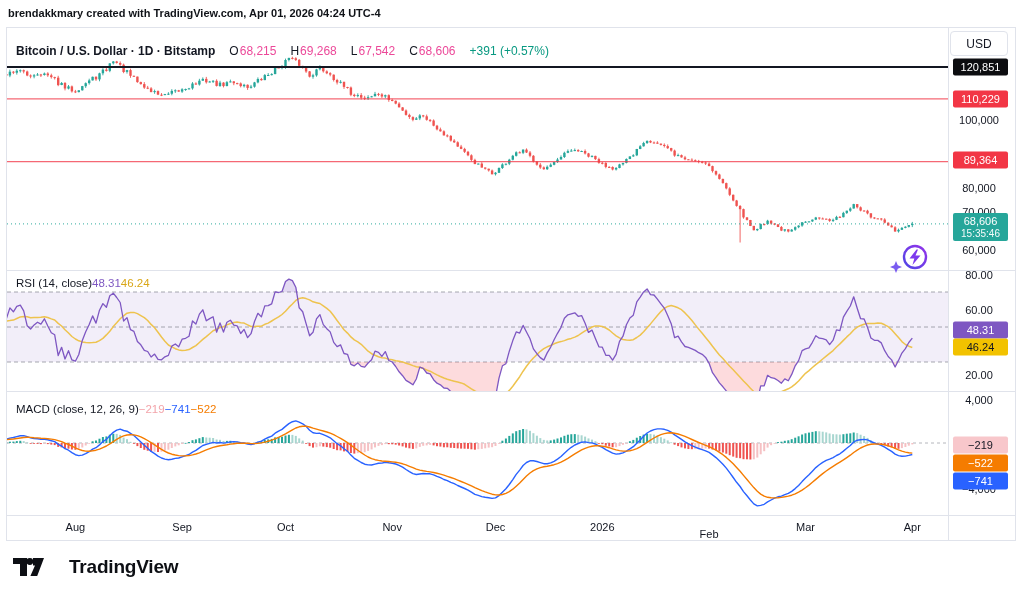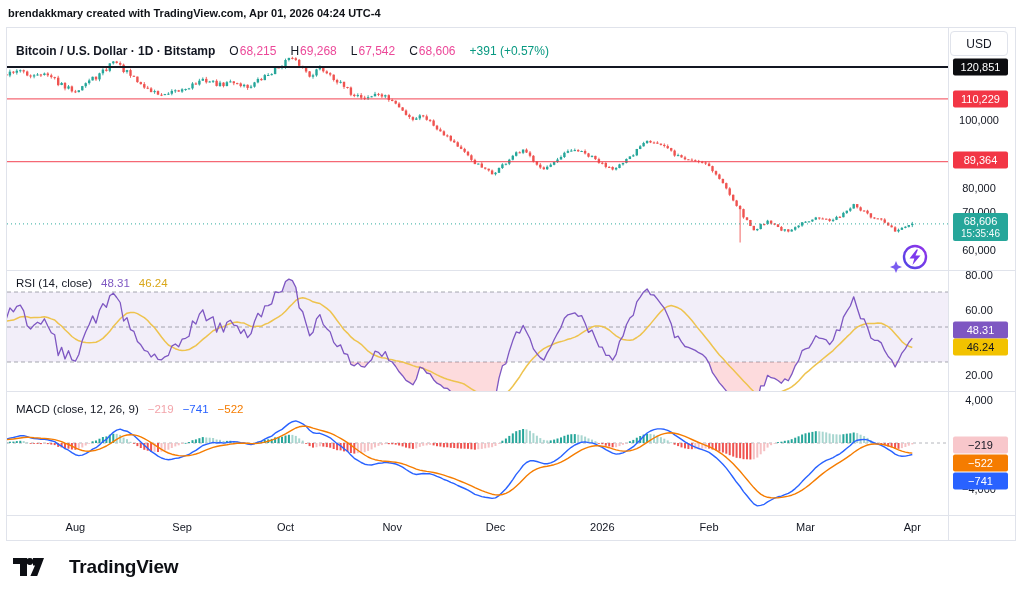--- a/index.html
+++ b/index.html
@@ -10,21 +10,21 @@
   .frame{position:absolute;left:6px;top:27px;width:1010px;height:514px;border:1px solid #e0e3eb;pointer-events:none;z-index:3}
   .vsep{position:absolute;left:948px;top:28px;width:1px;height:512px;background:#e0e3eb;z-index:3;pointer-events:none}
   .hsep{position:absolute;left:7px;width:1008px;height:1px;background:#e0e3eb;z-index:3;pointer-events:none}
   #chart-svg{position:absolute;left:0;top:0;z-index:1}
   .symbol-legend{position:absolute;left:16px;top:44px;display:flex;gap:14px;font-size:12px;align-items:center;z-index:4}
   .symbol-legend .title{font-weight:600;color:#131722}
   .pair{display:flex;gap:1px}
   .lbl{color:#131722}
   .val{color:#ec4899}
   .chg{color:#089981}
-  .pane-legend{position:absolute;left:16px;display:flex;gap:9px;font-size:11.5px;color:#131722;z-index:4}
+  .pane-legend{position:absolute;left:16px;display:flex;font-size:11.5px;color:#131722;z-index:4}
   .pane-legend .ind-title{color:#131722}
   .rsi-val{color:#7e57c2}
   .rsi-ma-val{color:#d9a617}
   .macd-hist-val{color:#f3a4aa}
   .macd-line-val{color:#2962ff}
   .macd-sig-val{color:#f57c00}
   .right-axis{position:absolute;left:949px;top:28px;width:66px;height:487px;font-size:11px;z-index:4}
   .ax-label{position:absolute;left:0;right:6px;text-align:center;transform:translateY(-50%);color:#131722;z-index:1;white-space:nowrap}
   .ax-badge{position:absolute;left:4px;right:7px;text-align:center;transform:translateY(-50%);
     border-radius:2px;padding:2px 0;color:#fff;z-index:2;font-size:11px;line-height:13px;white-space:nowrap}
@@ -948,21 +948,21 @@
       <div class="ax-badge b-blue" style="top: 453px;">−741</div>
     </div>
 
   <div class="time-axis" id="time-axis">
       <div class="t-label" style="left: 68.4px;">Aug</div>
       <div class="t-label" style="left: 175.1px;">Sep</div>
       <div class="t-label" style="left: 278.5px;">Oct</div>
       <div class="t-label" style="left: 385.2px;">Nov</div>
       <div class="t-label" style="left: 488.5px;">Dec</div>
       <div class="t-label bold" style="left: 595.3px;">2026</div>
-      <div class="t-label" style="left: 702.1px;">Feb</div>
+      <div class="t-label" style="left: 702.1px; margin-top: 7px;">Feb</div>
       <div class="t-label" style="left: 798.5px;">Mar</div>
       <div class="t-label" style="left: 905.3px;">Apr</div>
     </div>
 
   <div class="flash-icon">
     <svg width="46" height="34" viewBox="0 0 46 34">
       <defs>
         <linearGradient id="fg" x1="0" y1="1" x2="1" y2="0">
           <stop offset="0" stop-color="#4f46e5"></stop>
             <stop offset="1" stop-color="#9333ea"></stop>

